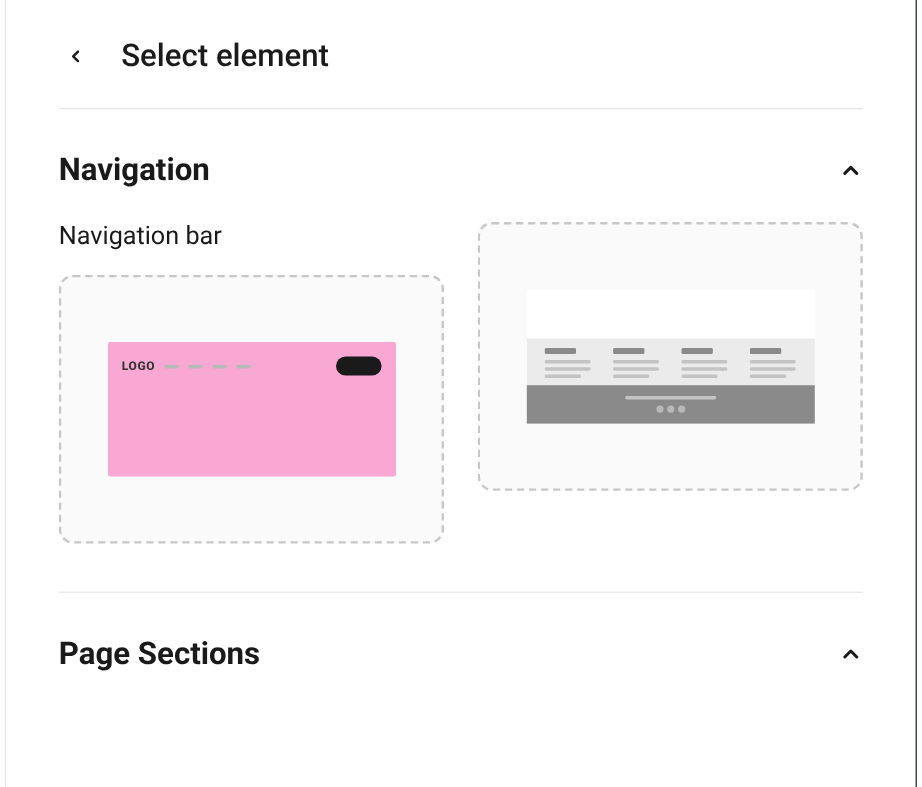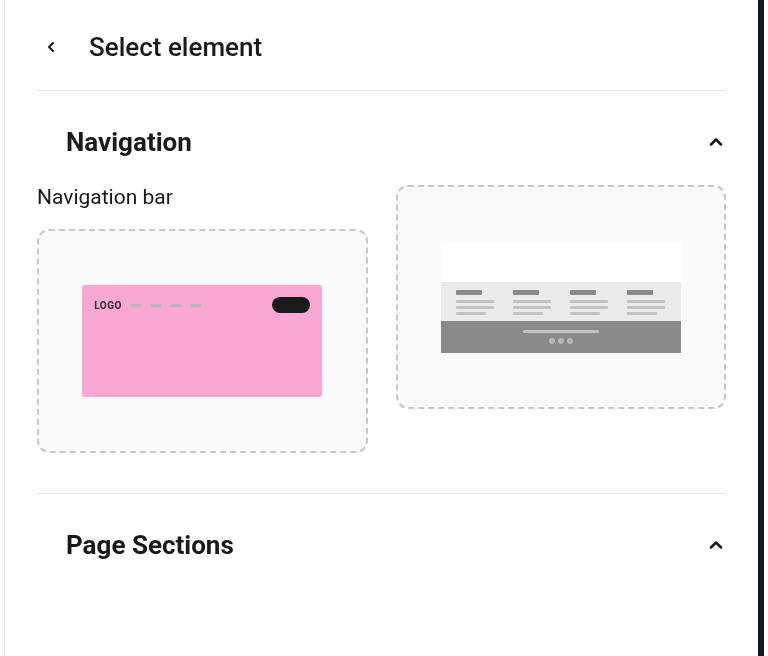--- a/index.html
+++ b/index.html
@@ -9,23 +9,23 @@
     }
     body {
       font-family: -apple-system, BlinkMacSystemFont, "Segoe UI", Roboto, Helvetica, Arial, sans-serif;
       background: #ffffff;
       width: 768px;
       height: 656px;
       overflow: hidden;
       color: #1a1a1a;
     }
     .container {
-      padding: 0 32px;
+      padding: 0 44px;
       border-left: 1px solid #e5e5e5;
-      border-right: 6px solid #0f172a;
+      border-right: 1px solid #0f172a;
       height: 100%;
       margin: 0 4px;
     }
     .header {
       display: flex;
       align-items: center;
       gap: 24px;
       padding: 32px 0 28px 0;
     }
     .back-btn {
@@ -49,21 +49,20 @@
       border: none;
       border-top: 1px solid #e5e5e5;
       margin: 0;
     }
     .section-header {
       display: flex;
       align-items: center;
       justify-content: space-between;
       padding: 36px 0 28px 0;
       cursor: pointer;
-      margin-left: 29px;
     }
     .section-title {
       font-size: 26px;
       font-weight: 700;
       color: #1a1a1a;
     }
     .chevron {
       display: inline-flex;
       align-items: center;
       justify-content: center;

